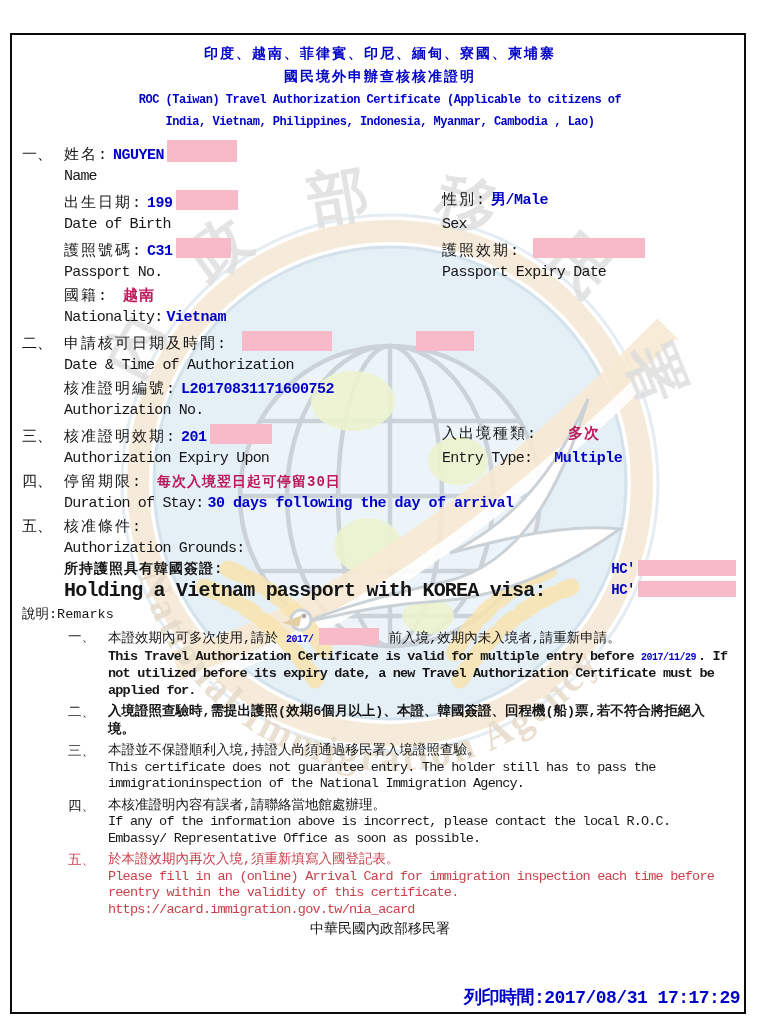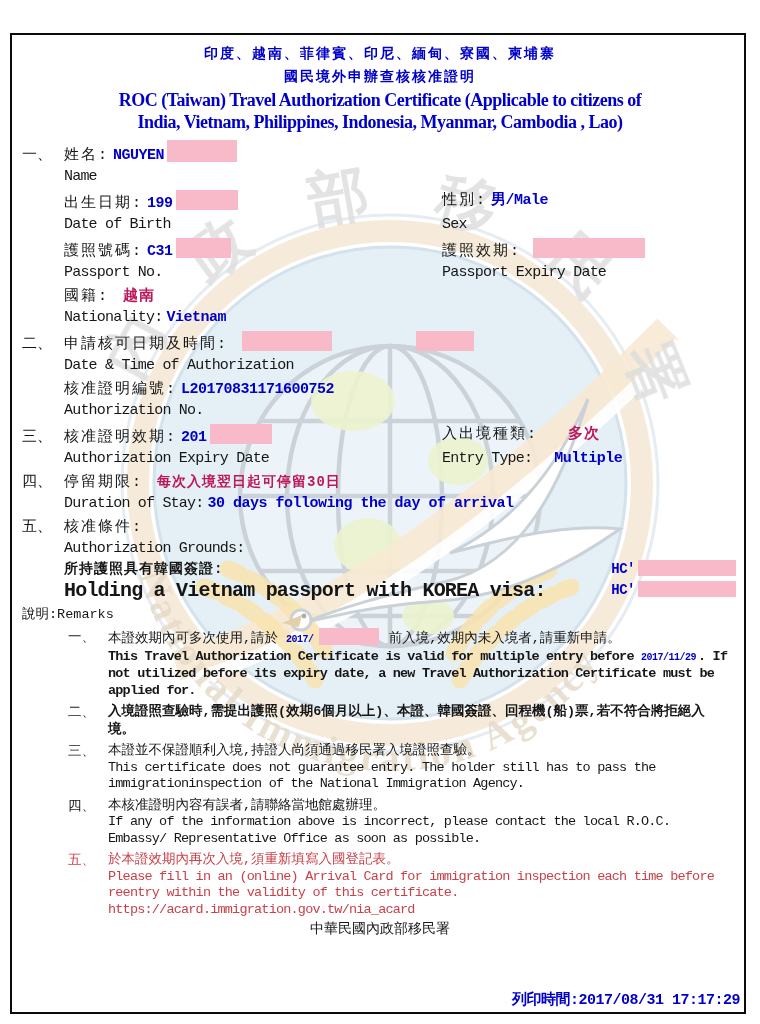--- a/index.html
+++ b/index.html
@@ -6,21 +6,21 @@
   .page{width:760px;height:1024px;position:relative;background:#ffffff;
         font-family:"Liberation Mono","DejaVu Sans Mono",monospace;color:#161616;overflow:hidden;}
   .frame{position:absolute;left:10px;top:33px;width:736px;height:981px;
          border:2px solid #0b0b0b;box-sizing:border-box;overflow:hidden;background:transparent;}
   
   .watermark{position:absolute;left:56px;top:126px;opacity:.5;pointer-events:none;}
   
   .content{position:relative;padding:8px 6px 0 10px;z-index:2;}
   .tc{text-align:center;font-weight:bold;color:#0000C8;}
   .t-cn{font-size:14px;line-height:23px;letter-spacing:2px;}
-  .t-en{font-size:18px;line-height:22px;letter-spacing:-.5px;font-family:Liberation Serif, serif;}
+  .t-en{font-size:12px;line-height:22px;letter-spacing:-.5px;}
   .fields{margin-top:7px;font-size:15px;}
   .fl{line-height:21px;white-space:nowrap;}
   .pair{margin-bottom:3px;}
   .num{display:inline-block;width:42px;}
   .cl{letter-spacing:2px;}
   .ind{margin-left:42px;}
   .en{letter-spacing:-.8px;}
   .val{color:#0000C8;font-weight:bold;margin-left:4px;letter-spacing:-.5px;}
   .cnval{color:#be185d;font-weight:bold;margin-left:14px;letter-spacing:1px;text-align:center;}
   .redact{display:inline-block;background:#F8B9C8;vertical-align:-3px;margin-left:3px;}
@@ -39,21 +39,21 @@
   .rbody{flex:1;max-width:620px;}
   .rline.cn{line-height:17.5px;}
   .rline.en{line-height:16.5px;letter-spacing:-.8px;}
   .bold{font-weight:bold;}
   .red{color:#C8414B;}
   .val.sm{font-size:10px;margin-left:8px;margin-right:2px;}
   .after{margin-left:10px;}
   
   .footer{text-align:center;font-size:14px;margin-top:3px;line-height:17px;}
   .print{position:absolute;right:4px;bottom:3px;color:#0000C8;font-weight:bold;
-         font-size:15px;letter-spacing:-.5px;z-index:3;}
+         font-size:18px;letter-spacing:-.5px;z-index:3;}
 </style>
 </head>
 <body>
 
 <div class="page">
   <div class="frame">
 
     <svg class="watermark" width="648" height="648" viewBox="0 0 648 648" aria-hidden="true">
       <defs>
         <path id="arcb" d="M 66,384 A 258,258 0 0 0 578,384" fill="none"></path>
@@ -166,21 +166,21 @@
           <div class="fl"><span class="cl ind">核准證明編號:</span><span class="val">L20170831171600752</span></div>
           <div class="fl"><span class="en ind">Authorization No.</span></div>
         </div>
 
         <div class="pair">
           <div class="cols fl">
             <div class="col-l"><span class="num">三、</span><span class="cl">核准證明效期:</span><span class="val">201</span><span class="redact" style="width:62px;height:20px"></span></div>
             <div class="col-r"><span class="cl">入出境種類:</span><span class="cnval" style="margin-left:30px">多次</span></div>
           </div>
           <div class="cols fl">
-            <div class="col-l"><span class="en ind">Authorization Expiry Date</span></div>
+            <div class="col-l"><span class="en ind">Authorization Expiry Upon</span></div>
             <div class="col-r"><span class="en">Entry Type:</span><span class="val" style="margin-left:22px">Multiple</span></div>
           </div>
         </div>
 
         <div class="pair">
           <div class="fl"><span class="num">四、</span><span class="cl">停留期限:</span><span class="cnval" style="font-size:14px">每次入境翌日起可停留30日</span></div>
           <div class="fl"><span class="en ind">Duration of Stay:</span><span class="val">30 days following the day of arrival</span></div>
         </div>
 
         <div class="pair">

